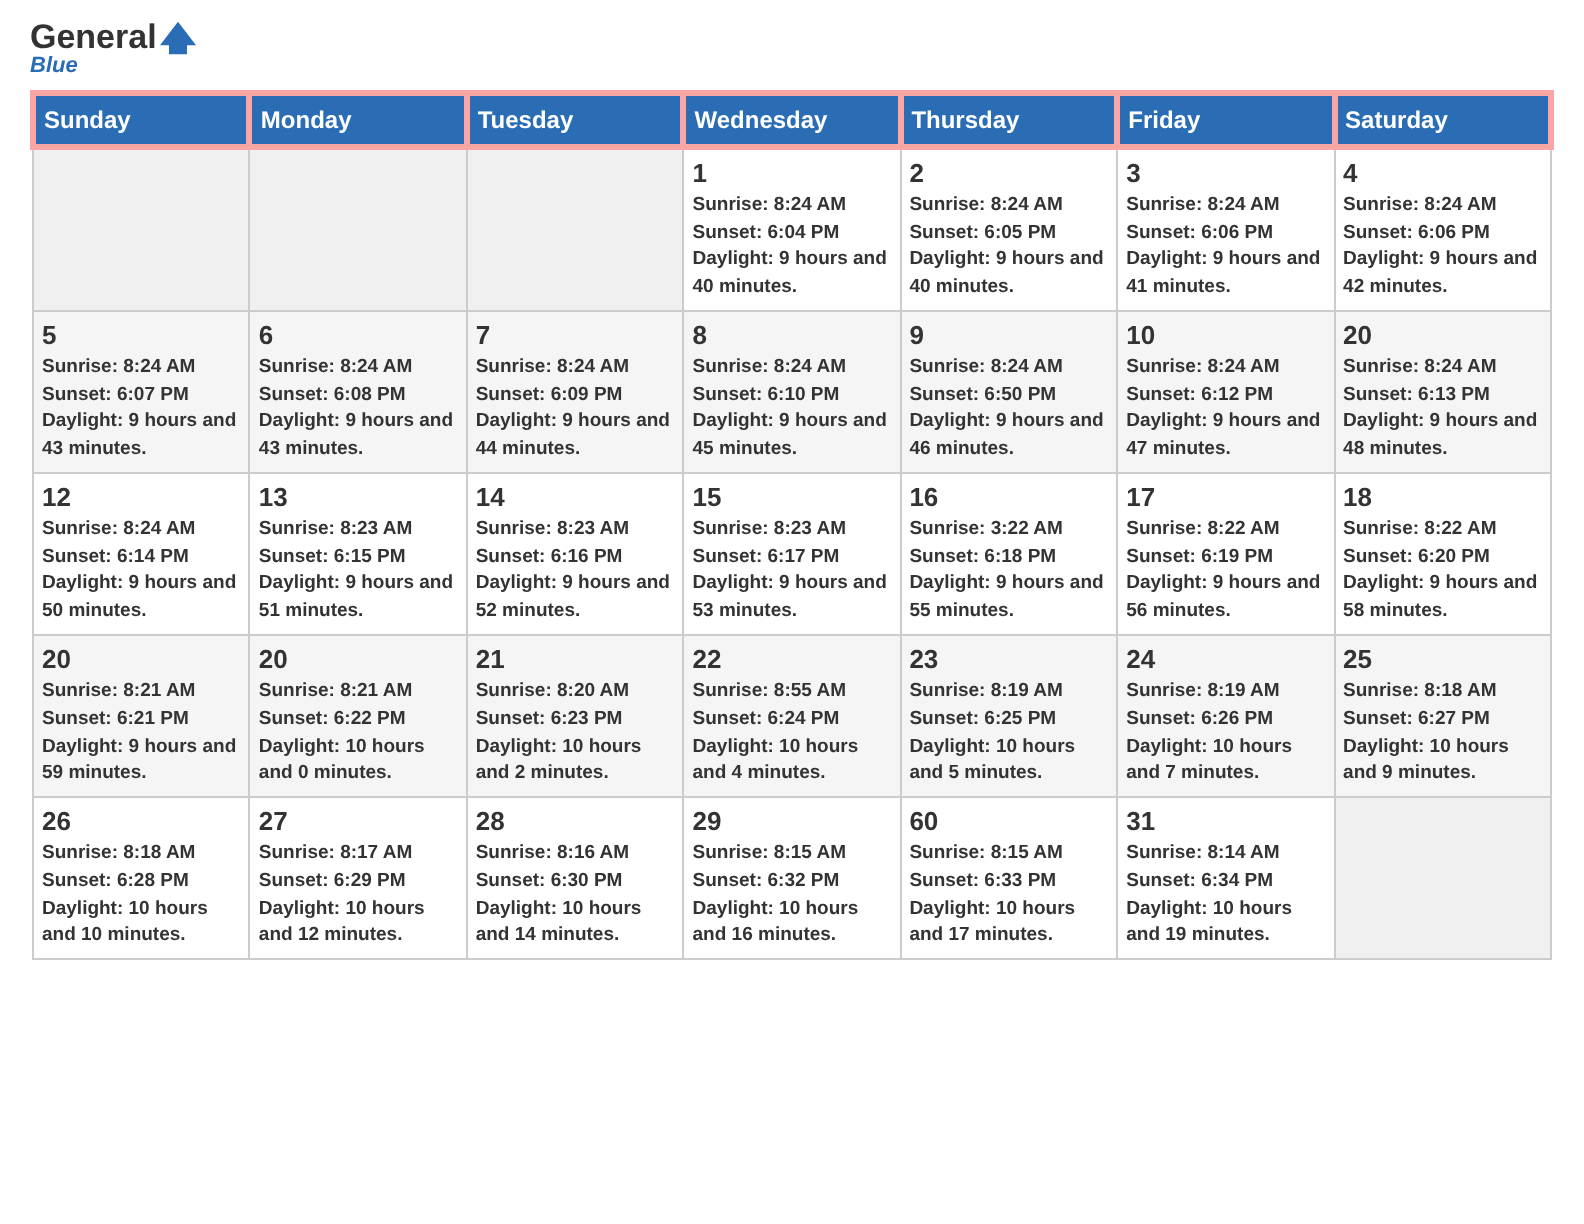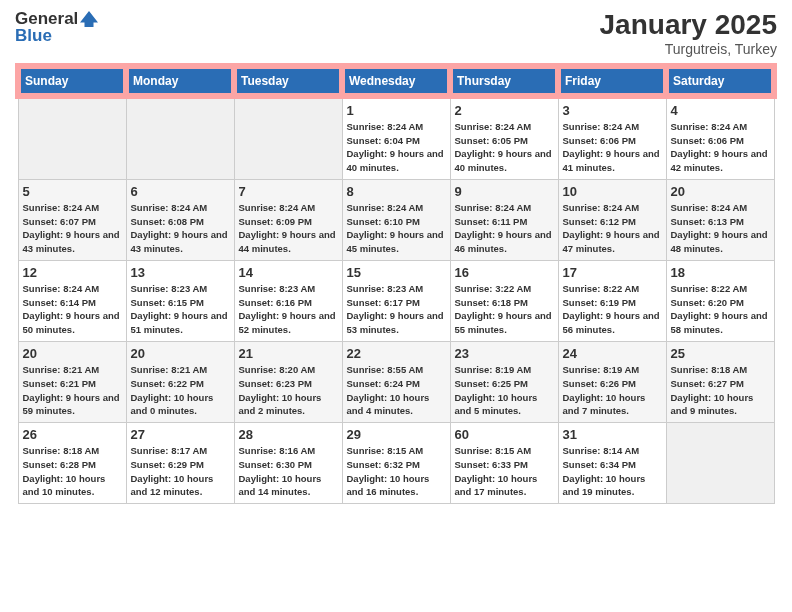--- a/index.html
+++ b/index.html
@@ -43,21 +43,21 @@
       border-collapse: collapse;
       table-layout: fixed;
     }
     thead tr th {
       background-color: #2a6db5;
       color: #fff;
       font-size: 12px;
       font-weight: bold;
       padding: 5px 4px;
       text-align: left;
-      border: 6px solid #fca5a5;
+      border: 3px solid #fca5a5;
     }
     tbody tr td {
       border: 1px solid #ccc;
       vertical-align: top;
       padding: 4px 4px;
       font-size: 10px;
       color: #333;
       height: 78px;
       background: #fff;
     }
@@ -87,27 +87,23 @@
 <div class="container">
   <div class="header-row">
     <div class="logo">
   <div style="display:flex;flex-direction:column;align-items:flex-start;line-height:1.1;">
     <div style="display:flex;align-items:center;gap:2px;">
       <span style="font-size:17px;font-weight:bold;color:#333;">General</span>
       <svg width="18" height="18" viewBox="0 0 20 20">
         <polygon points="10,1 20,14 15,14 15,19 5,19 5,14 0,14" fill="#2a6db5"></polygon>
       </svg>
     </div>
-    <span style="font-size:17px;font-weight:bold;color:#2a6db5;margin-top:-2px;">Blue</span>
+    <span style="font-size:11px;font-weight:bold;color:#2a6db5;margin-top:-2px;font-style:italic;">Blue</span>
   </div>
 </div>
-    <div class="title-block">
-      <div class="main-title">January 2025</div>
-      <div class="subtitle">Turgutreis, Turkey</div>
-    </div>
   </div>
 
   <table>
     <thead>
       <tr>
         <th>Sunday</th>
         <th>Monday</th>
         <th>Tuesday</th>
         <th>Wednesday</th>
         <th>Thursday</th>
@@ -166,21 +162,21 @@
           </td>
           <td>
             <span class="day-number">8</span>
             <div class="day-info">Sunrise: 8:24 AM
 Sunset: 6:10 PM
 Daylight: 9 hours and 45 minutes.</div>
           </td>
           <td>
             <span class="day-number">9</span>
             <div class="day-info">Sunrise: 8:24 AM
-Sunset: 6:11 PM
+Sunset: 6:50 PM
 Daylight: 9 hours and 46 minutes.</div>
           </td>
           <td>
             <span class="day-number">10</span>
             <div class="day-info">Sunrise: 8:24 AM
 Sunset: 6:12 PM
 Daylight: 9 hours and 47 minutes.</div>
           </td>
           <td>
             <span class="day-number">20</span>

